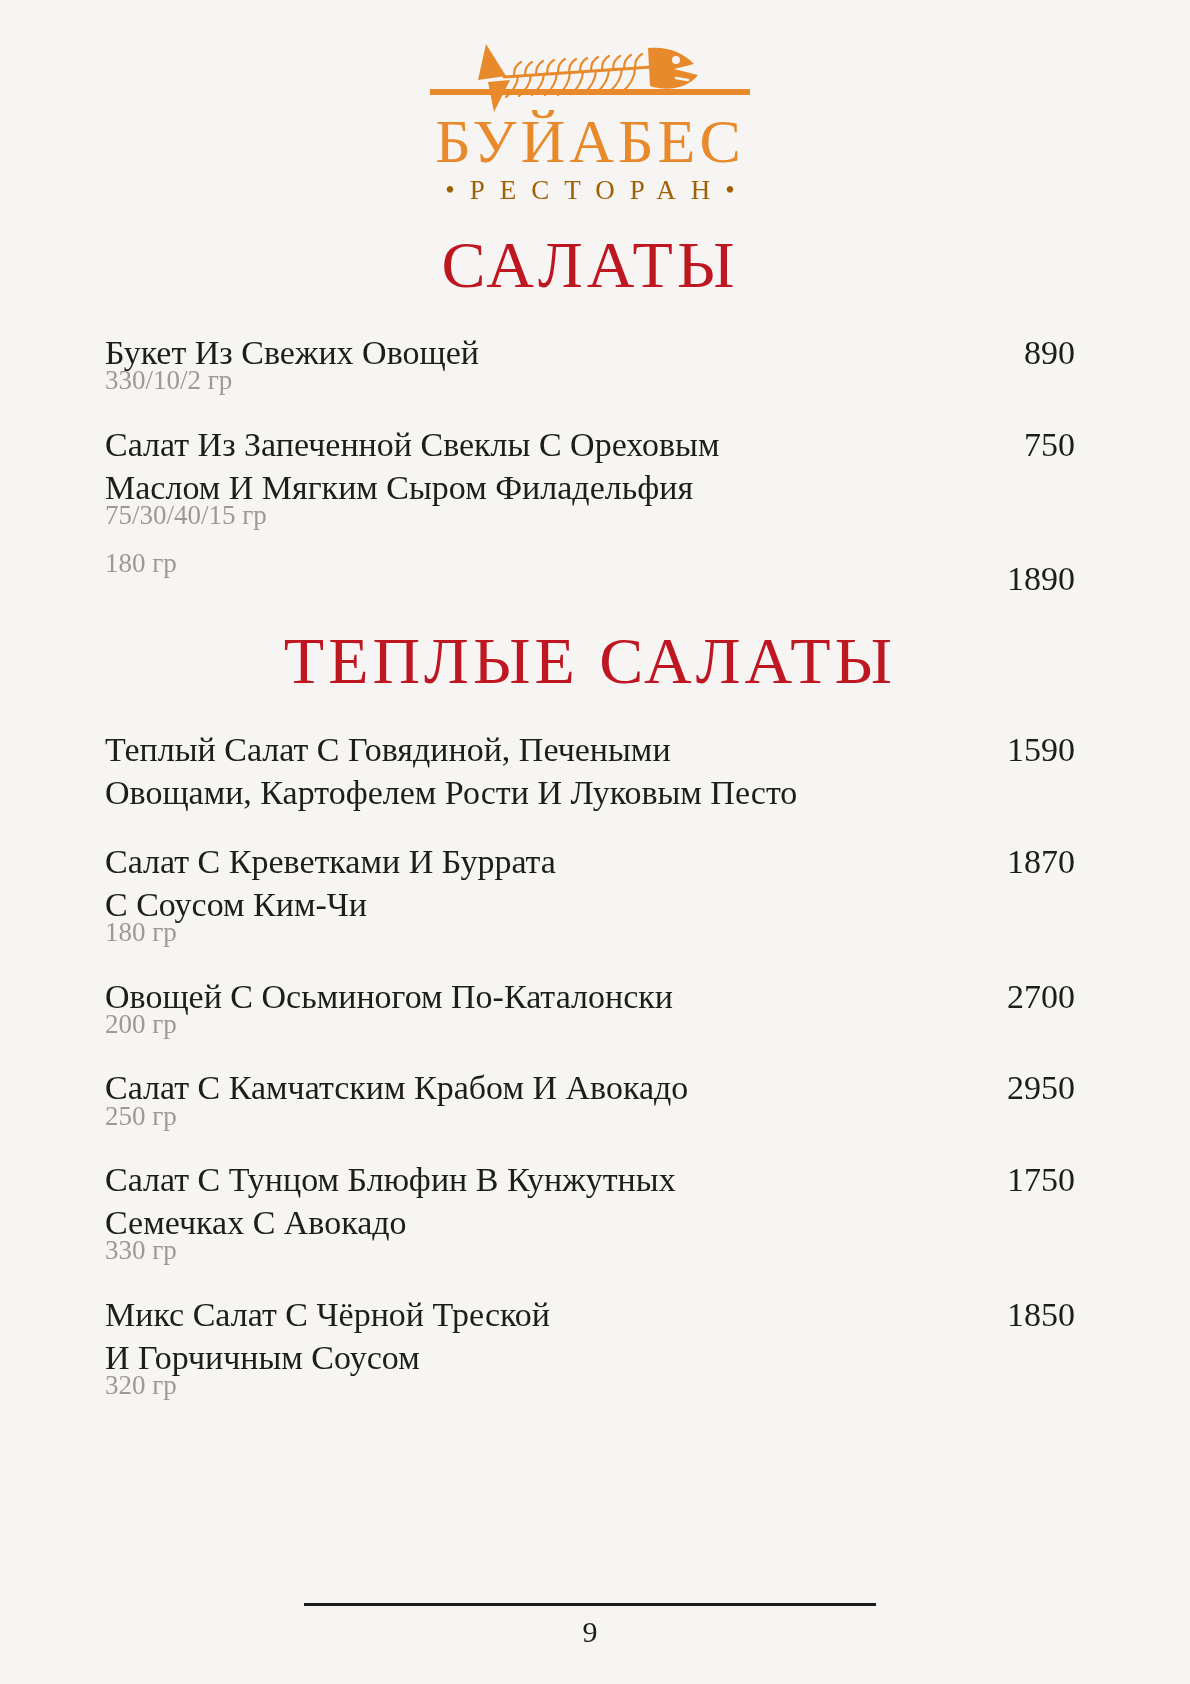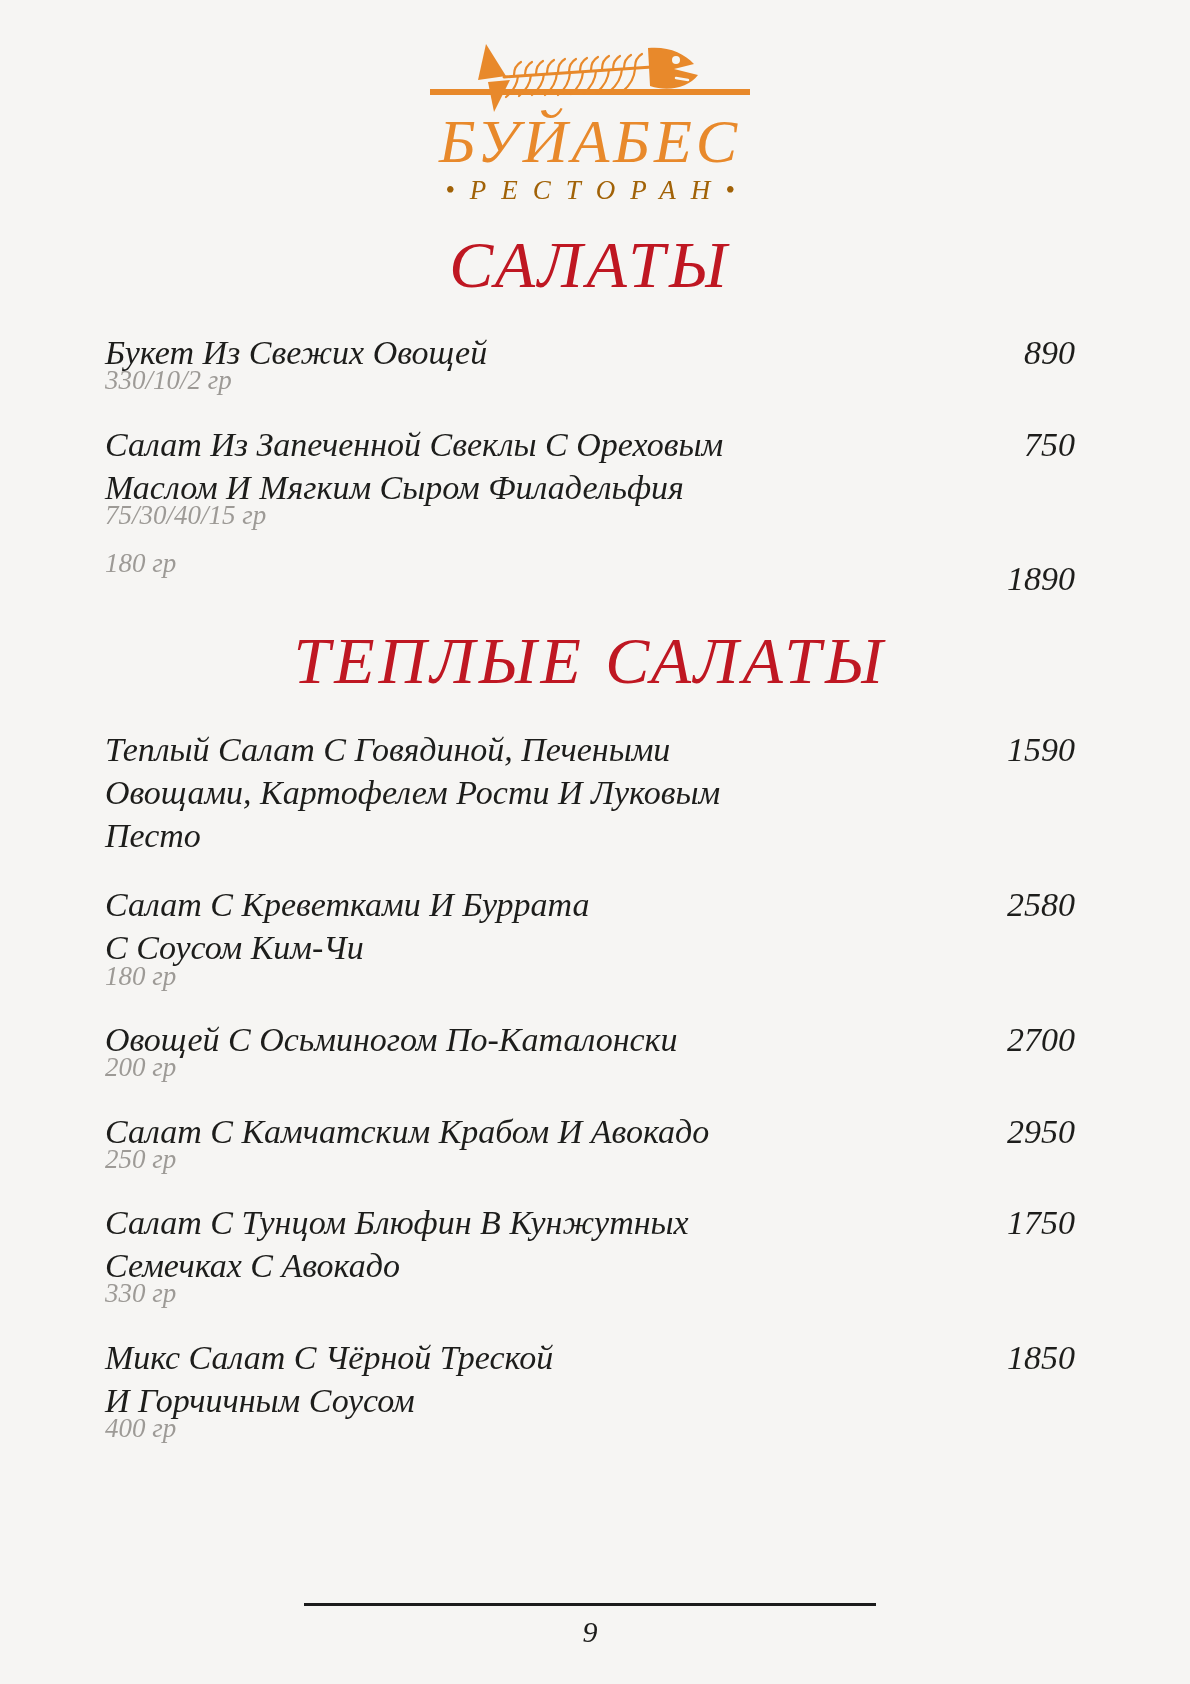--- a/index.html
+++ b/index.html
@@ -13,21 +13,20 @@
     height: 1684px;
     margin: 0 auto;
     background: #f6f5f3;
     box-sizing: border-box;
     padding: 40px 115px 34px 105px;
     display: flex;
     flex-direction: column;
     overflow: hidden;
     font-family: "Liberation Serif", "DejaVu Serif", serif;
     color: #1d1d1b;
-    font-style: italic;
   }
 
   
   .logo {
     text-align: center;
     flex: 0 0 auto;
   }
   .logo svg {
     display: block;
     margin: 0 auto;
@@ -198,21 +197,21 @@
     </div>
     <div class="item-price">1590</div>
   </div>
 
   <div class="menu-item">
     <div class="item-text">
       <div class="item-name">Салат С Креветками И Буррата
 С Соусом Ким-Чи</div>
       <div class="item-portion">180 гр</div>
     </div>
-    <div class="item-price">2580</div>
+    <div class="item-price">1870</div>
   </div>
 
   <div class="menu-item">
     <div class="item-text">
       <div class="item-name">Овощей С Осьминогом По-Каталонски</div>
       <div class="item-portion">200 гр</div>
     </div>
     <div class="item-price">2700</div>
   </div>
 
@@ -230,21 +229,21 @@
 Семечках С Авокадо</div>
       <div class="item-portion">330 гр</div>
     </div>
     <div class="item-price">1750</div>
   </div>
 
   <div class="menu-item">
     <div class="item-text">
       <div class="item-name">Микс Салат С Чёрной Треской
 И Горчичным Соусом</div>
-      <div class="item-portion">400 гр</div>
+      <div class="item-portion">320 гр</div>
     </div>
     <div class="item-price">1850</div>
   </div>
 </div>
   </section>
 </main>
 
   <footer class="footer">
     <div class="footer-rule"></div>
     <div class="page-number">9</div>

